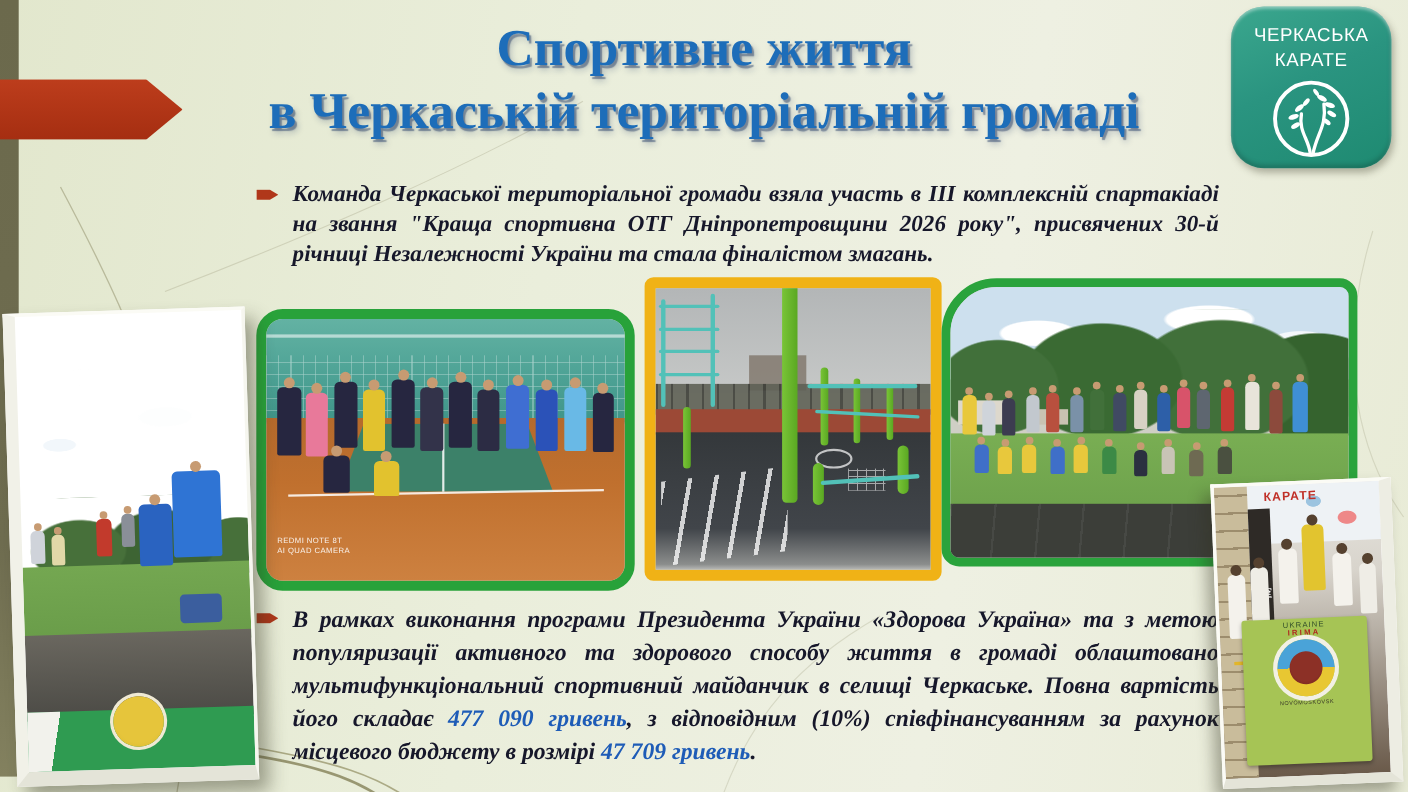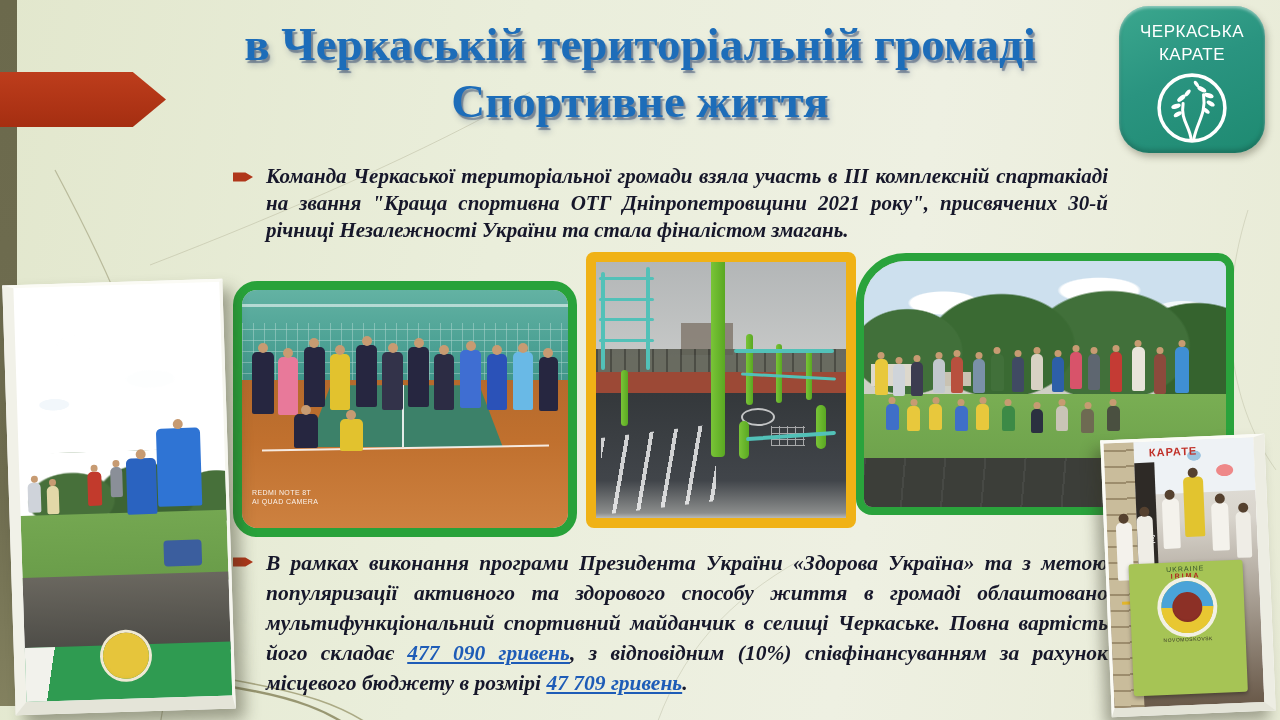--- a/index.html
+++ b/index.html
@@ -26,21 +26,21 @@
     text-align:center;padding-top:14px;box-sizing:border-box;}
   .logo-text{font-family:"Liberation Sans",sans-serif;color:#fff;font-size:17px;line-height:23px;letter-spacing:.5px;}
   .logo-icon{margin-top:2px;}
   
   .bullet-row{position:absolute;display:flex;z-index:1;}
   .bullet-marker{flex:none;width:20px;height:12px;margin:8px 13px 0 0;background:#b0371a;
     clip-path:polygon(0 12%,62% 12%,100% 50%,62% 88%,0 88%);border-radius:2px;}
   .body-text{font-weight:bold;font-style:italic;color:#16172a;text-align:justify;}
   .p1 .body-text{width:842px;font-size:21px;line-height:27px;}
   .p2 .body-text{width:842px;font-size:21.5px;line-height:30px;}
-  .seg-highlight{color:#1e5cb7;text-decoration:underline;}
+  .seg-highlight{color:#1e5cb7;}
   
   .photo-frame{position:absolute;overflow:hidden;box-sizing:border-box;z-index:2;background:#cfcfc5;}
   .frame-volleyball{left:233px;top:281px;width:344px;height:256px;border:9px solid #28a23a;border-radius:24px;}
   .frame-playground{left:586px;top:252px;width:270px;height:276px;border:10px solid #f0b216;border-radius:8px;}
   .frame-group{left:856px;top:253px;width:378px;height:262px;border:8px solid #2aa33c;border-radius:50px 16px 16px 16px;}
   .photo-inner{position:absolute;inset:0;}
   .band{position:absolute;left:0;right:0;}
   
   .canvas-photo{position:absolute;box-sizing:border-box;background:#fff;
     border-top:3px solid #fbfbf5;border-right:3px solid #f6f6ef;
@@ -91,22 +91,22 @@
     <path d="M225 686 C 290 696, 335 710, 368 742" stroke="#8f8d66" stroke-width="2.4" fill="none" opacity="0.9"></path>
     <path d="M233 680 C 300 692, 345 704, 382 734" stroke="#9b996f" stroke-width="1.6" fill="none" opacity="0.8"></path>
     <path d="M652 738 C 680 650, 730 600, 800 560" stroke="#a3a183" stroke-width="1" fill="none" opacity="0.3"></path>
     <path d="M1248 210 C 1210 330, 1240 420, 1276 470" stroke="#a3a183" stroke-width="1" fill="none" opacity="0.3"></path>
   </svg>
 
   <div class="left-strip"></div>
   <div class="red-arrow"></div>
 
   <div class="title-wrap">
+    <div class="title-line">Спортивне життя</div>
     <div class="title-line">в Черкаській територіальній громаді</div>
-    <div class="title-line">Спортивне життя</div>
   </div>
 
   <div class="logo-tile">
     <div class="logo-text">ЧЕРКАСЬКА</div>
     <div class="logo-text">КАРАТЕ</div>
     <svg class="logo-icon" width="80" height="80" viewBox="0 0 90 90">
       <circle cx="45" cy="45" r="37" fill="none" stroke="#fff" stroke-width="4"></circle>
       <path d="M44 80 C 42 65 32 58 35 40" stroke="#fff" stroke-width="3.4" fill="none" stroke-linecap="round"></path>
       <path d="M47 80 C 51 60 61 52 58 30" stroke="#fff" stroke-width="3.4" fill="none" stroke-linecap="round"></path>
       <g fill="#fff">
@@ -118,21 +118,21 @@
         <ellipse cx="64" cy="31" rx="5.5" ry="2.6" transform="rotate(18 64 31)"></ellipse>
         <ellipse cx="66" cy="40" rx="5" ry="2.4" transform="rotate(30 66 40)"></ellipse>
         <ellipse cx="61" cy="48" rx="4.6" ry="2.2" transform="rotate(40 61 48)"></ellipse>
         <ellipse cx="50" cy="18" rx="4.2" ry="2" transform="rotate(55 50 18)"></ellipse>
       </g>
     </svg>
   </div>
 
   <div class="bullet-row p1" style="left:233px;top:163px;">
     <span class="bullet-marker"></span>
-    <div class="body-text"><span class="seg-normal">Команда Черкаської територіальної громади взяла  участь в ІІІ комплексній спартакіаді на звання "Краща спортивна ОТГ Дніпропетровщини 2021 року", присвячених 30-й річниці Незалежності України та стала фіналістом змагань.</span></div>
+    <div class="body-text"><span class="seg-normal">Команда Черкаської територіальної громади взяла  участь в ІІІ комплексній спартакіаді на звання "Краща спортивна ОТГ Дніпропетровщини 2026 року", присвячених 30-й річниці Незалежності України та стала фіналістом змагань.</span></div>
   </div>
 
   <div class="bullet-row p2" style="left:233px;top:548px;">
     <span class="bullet-marker"></span>
     <div class="body-text"><span class="seg-normal">В рамках виконання програми Президента України «Здорова Україна» та з метою популяризації активного та  здорового способу життя в громаді облаштовано мультифункціональний  спортивний майданчик в селищі Черкаське. Повна вартість його складає </span><span class="seg-highlight">477 090 гривень</span><span class="seg-normal">, з відповідним (10%) співфінансуванням за рахунок місцевого бюджету  в розмірі </span><span class="seg-highlight">47 709 гривень</span><span class="seg-normal">.</span></div>
   </div>
 
   <div class="photo-frame frame-volleyball">
     <div class="photo-inner">
       <div class="band" style="top:0;height:40%;background:linear-gradient(180deg,#63b2a3 0%,#4da295 55%,#3f9488 100%);"></div>

